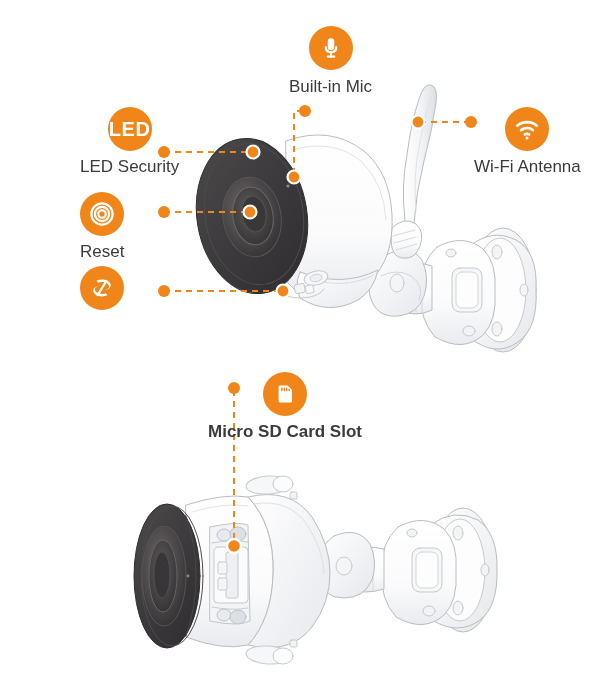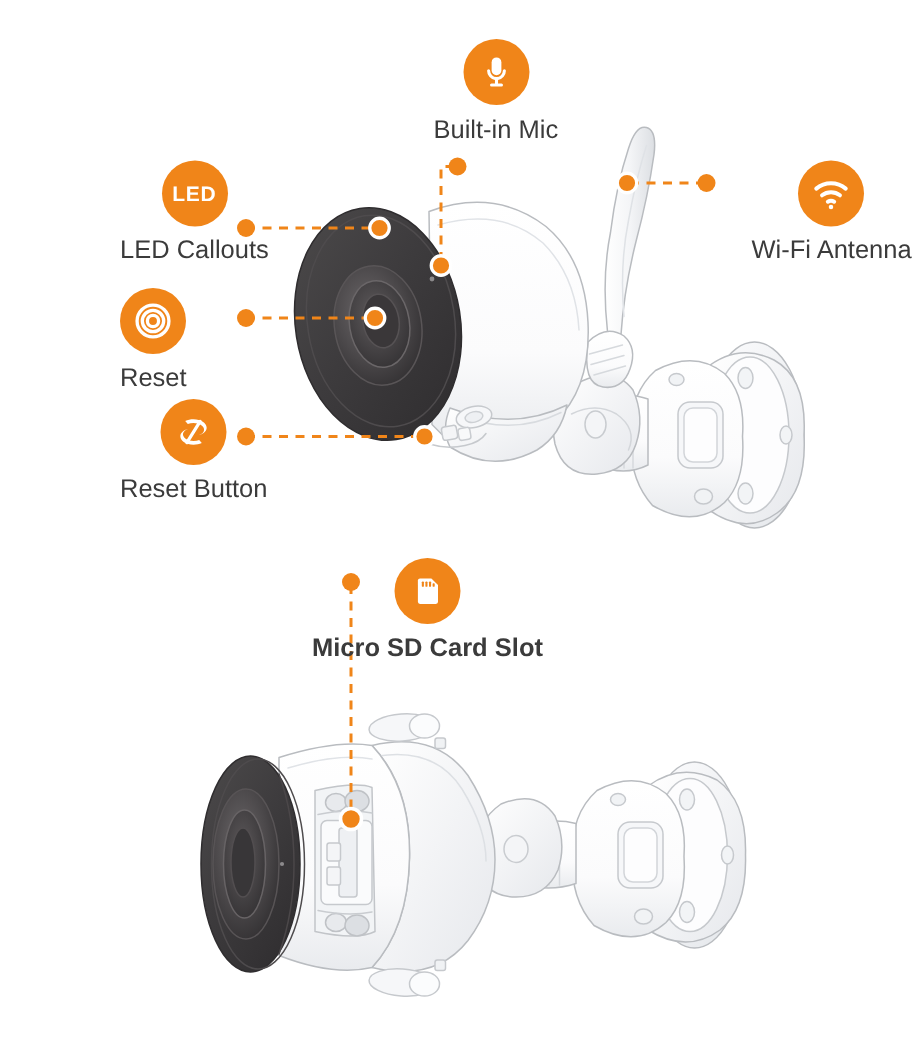--- a/index.html
+++ b/index.html
@@ -14,32 +14,32 @@
   
   .callout{position:absolute;display:flex;flex-direction:column;align-items:center;}
   .badge{
     width:44px;height:44px;border-radius:50%;
     background:#F08519;
     display:flex;align-items:center;justify-content:center;
     box-sizing:border-box;
   }
   .badge svg{display:block;}
   .badge .led-text{
-    color:#ffffff;font-weight:bold;font-size:14px;letter-spacing:.5px;
+    color:#ffffff;font-weight:bold;font-size:20px;letter-spacing:.5px;
     font-family:"Liberation Sans","DejaVu Sans",sans-serif;line-height:1;
   }
   .clabel{
     margin-top:7px;color:#3b3b3b;font-size:17px;line-height:1.1;white-space:nowrap;
   }
 
   
   #c-mic   {left:289px;top:26px;}
   #c-mic .clabel{margin-top:8px;}
   #c-led   {left:80px;top:107px;}
-  #c-wifi  {left:501px;top:107px;}
+  #c-wifi  {left:474px;top:107px;}
   #c-lens  {left:80px;top:192px;}
   #c-reset {left:80px;top:266px;}
   #c-sd    {left:208px;top:372px;font-weight:bold;}
 
   
   #c-led  .clabel{margin-left:0;}
   #c-wifi .clabel{margin-left:0;}
 
   .hidden-acc{position:absolute;width:1px;height:1px;overflow:hidden;clip:rect(0 0 0 0);}
 </style>
@@ -283,21 +283,21 @@
         <path d="M6.2 11.2a.95.95 0 0 1 1.9 0 3.9 3.9 0 0 0 7.8 0 .95.95 0 0 1 1.9 0 5.8 5.8 0 0 1-4.85 5.7V19h2.1a.95.95 0 0 1 0 1.9H8.95a.95.95 0 0 1 0-1.9h2.1v-2.1A5.8 5.8 0 0 1 6.2 11.2z"></path>
       </svg>
     </div>
     <div class="clabel">Built-in Mic</div>
   </div>
 
   <div class="callout" id="c-led">
     <div class="badge">
       <span class="led-text">LED</span>
     </div>
-    <div class="clabel">LED Callouts</div>
+    <div class="clabel">LED Security</div>
   </div>
 
   <div class="callout" id="c-wifi">
     <div class="badge">
       <svg width="28" height="28" viewBox="0 0 24 24" fill="none" stroke="#ffffff" stroke-width="2.3" stroke-linecap="round">
         <path d="M3.6 9.2a13 13 0 0 1 16.8 0"></path>
         <path d="M6.9 13a8.3 8.3 0 0 1 10.2 0"></path>
         <path d="M10.2 16.7a3.4 3.4 0 0 1 3.6 0"></path>
         <circle cx="12" cy="19.7" r="1.3" fill="#ffffff" stroke="none"></circle>
       </svg>
@@ -317,21 +317,20 @@
   </div>
 
   <div class="callout" id="c-reset">
     <div class="badge">
       <svg width="26" height="26" viewBox="0 0 24 24">
         <path d="M12 4.2c4.6 0 8.1 2.4 8.1 5.2 0 2.1-2 3.8-4.9 4.6 2.1-.8 3.3-2 3.3-3.4 0-2.3-2.9-4.1-6.5-4.1-1.3 0-2.5.2-3.5.6l-1.6-1.9c1.5-.6 3.2-1 5.1-1z" fill="#ffffff"></path>
         <path d="M12 19.8c-4.6 0-8.1-2.4-8.1-5.2 0-2.1 2-3.8 4.9-4.6-2.1.8-3.3 2-3.3 3.4 0 2.3 2.9 4.1 6.5 4.1 1.3 0 2.5-.2 3.5-.6l1.6 1.9c-1.5.6-3.2 1-5.1 1z" fill="#ffffff"></path>
         <rect x="11" y="3.3" width="2" height="17.4" rx="1" fill="#ffffff" transform="rotate(32 12 12)"></rect>
       </svg>
     </div>
-    <div class="clabel">Reset Button</div>
   </div>
 
   <div class="callout" id="c-sd">
     <div class="badge">
       <svg width="24" height="24" viewBox="0 0 24 24">
         <path d="M7 3.6h7.6L19 8v11.2a1.4 1.4 0 0 1-1.4 1.4H7a1.4 1.4 0 0 1-1.4-1.4V5a1.4 1.4 0 0 1 1.4-1.4z" fill="#ffffff"></path>
         <g fill="#F08519">
           <rect x="8.2" y="5.6" width="1.4" height="3.6" rx="0.6"></rect>
           <rect x="10.6" y="5.6" width="1.4" height="3.6" rx="0.6"></rect>
           <rect x="13" y="5.6" width="1.4" height="3.6" rx="0.6"></rect>

